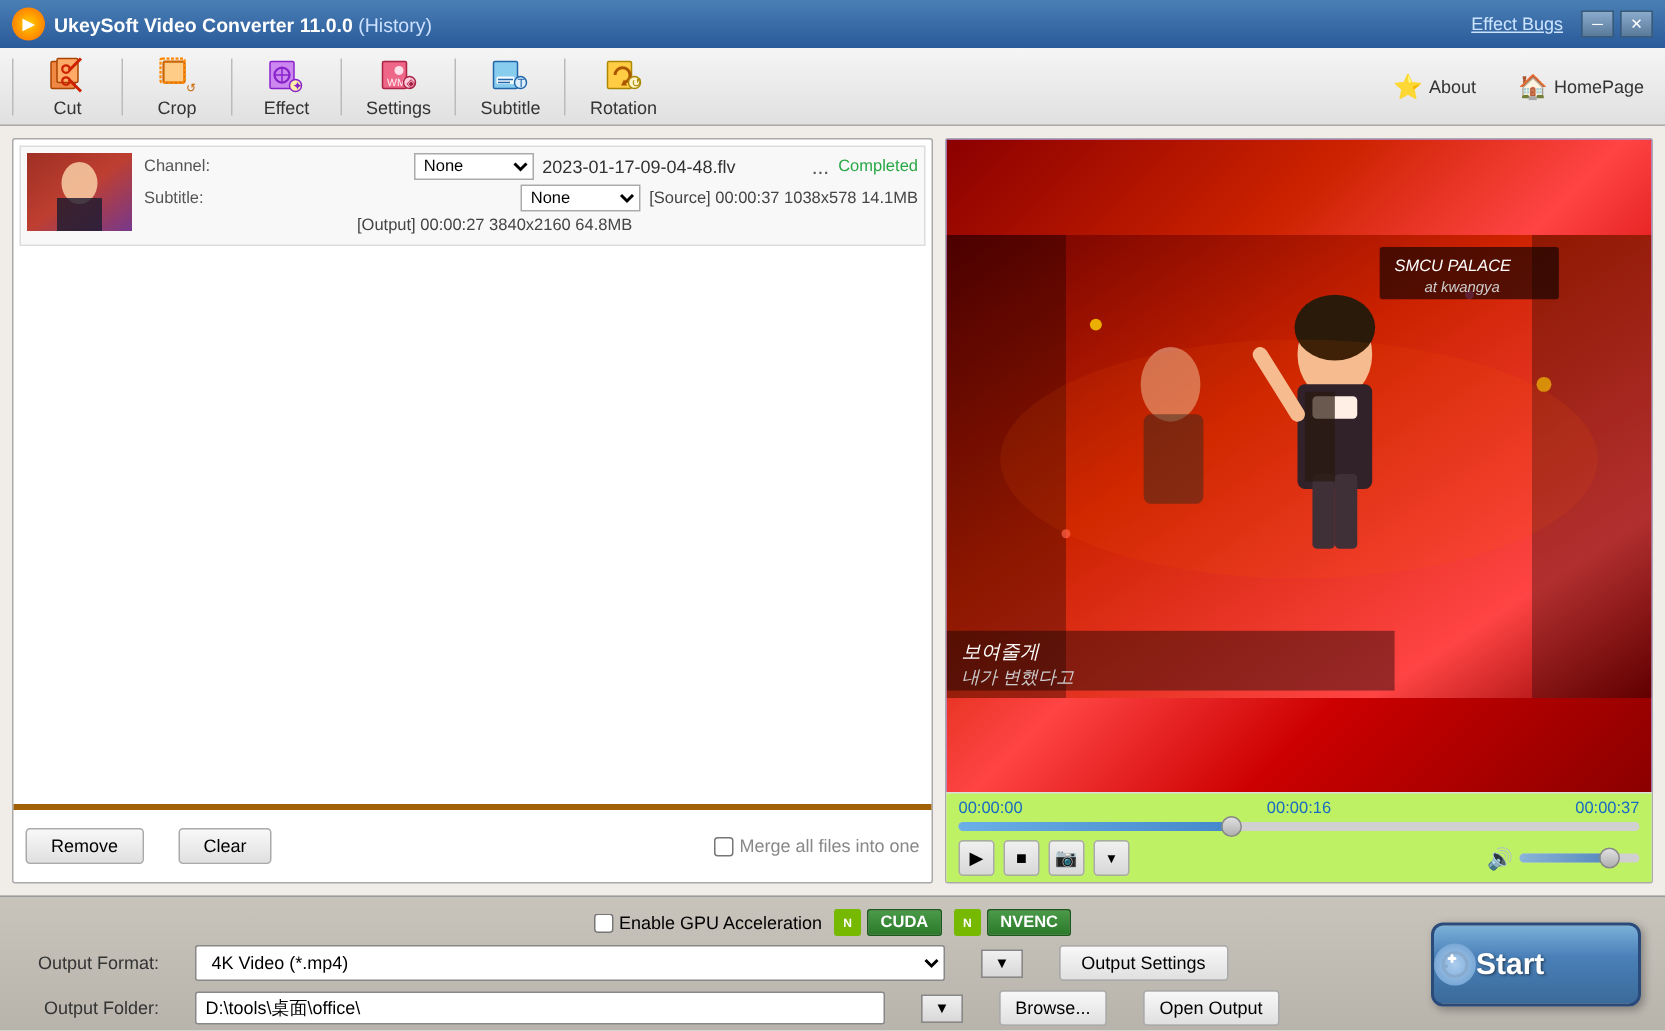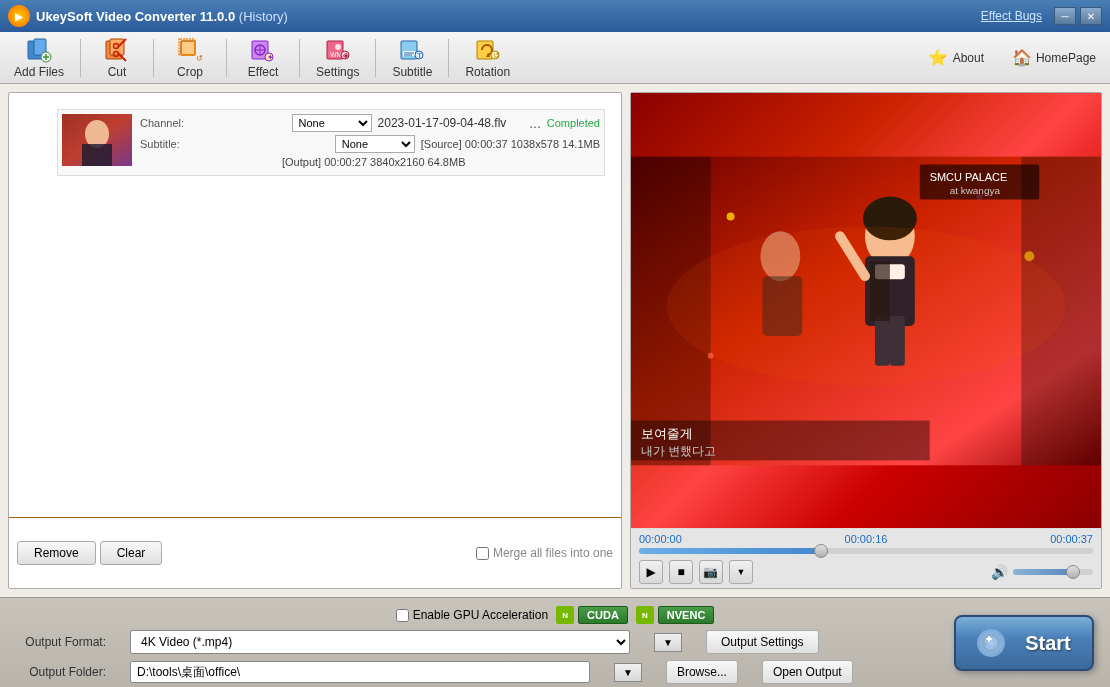--- a/index.html
+++ b/index.html
@@ -84,22 +84,21 @@
       flex: 1;
       background: white;
       border: 1px solid #aaa;
       border-radius: 2px;
       display: flex;
       flex-direction: column;
     }
     #file-list-area {
       flex: 1;
       overflow-y: auto;
-      padding: 16px;
-      margin-left: 32px;
+      padding: 4px;
     }
     .file-item {
       display: flex;
       align-items: flex-start;
       padding: 4px;
       border: 1px solid #ddd;
       background: #f8f8f8;
       gap: 8px;
     }
     .file-thumb {
@@ -120,25 +119,25 @@
       font-size: 11px; padding: 1px 2px;
       border: 1px solid #aaa; background: white;
       width: 80px;
     }
     .file-name { font-size: 12px; color: #333; flex: 1; }
     .file-menu { font-size: 14px; color: #555; cursor: pointer; }
     .file-status { font-size: 11px; color: #28a745; }
     .file-info { font-size: 11px; color: #444; }
 
     #file-panel-bottom {
-      border-top: 1px solid #a16207;
-      padding: 23px 8px;
+      border-top: 4px solid #a16207;
+      padding: 12px 8px;
       display: flex;
       align-items: center;
-      gap: 4px;
+      gap: 23px;
     }
     .btn-sm {
       padding: 4px 16px;
       background: linear-gradient(to bottom, #f8f8f8, #e0e0e0);
       border: 1px solid #aaa;
       border-radius: 3px;
       cursor: pointer;
       font-size: 12px;
     }
     .merge-check { display: flex; align-items: center; gap: 4px; margin-left: auto; color: #888; font-size: 12px; }
@@ -150,33 +149,34 @@
       border: 1px solid #aaa;
       border-radius: 2px;
       display: flex;
       flex-direction: column;
     }
     #preview-video {
       flex: 1;
       background: #8b5cf6;
       position: relative;
       overflow: hidden;
+      font-style: italic;
     }
     
     .video-scene {
       width: 100%; height: 100%;
       background: linear-gradient(135deg, #8B0000 0%, #cc2200 30%, #ff4444 50%, #cc0000 70%, #8B0000 100%);
       position: relative;
       display: flex; align-items: center; justify-content: center;
     }
 
     
     #playback-controls {
       padding: 4px 8px;
-      background: #e5e5e5;
+      background: #bef264;
       border-top: 1px solid #ddd;
     }
     .time-row {
       display: flex;
       justify-content: space-between;
       font-size: 11px;
       color: #1a6bc2;
       margin-bottom: 3px;
     }
     .seek-bar {
@@ -336,22 +336,22 @@
       position: absolute;
       right: 16px;
       bottom: 16px;
     }
     #start-btn {
       width: 140px; height: 56px;
       background: linear-gradient(to bottom, #7ab0d8 0%, #4a80b8 40%, #3a6a9a 100%);
       border: 2px solid #2a4a7a;
       border-radius: 8px;
       cursor: pointer;
-      display: flex; align-items: center; justify-content: center;
-      gap: 20px;
+      display: flex; align-items: center; 
+      gap: 0;
       box-shadow: 2px 2px 6px rgba(0,0,0,0.3);
     }
     .start-icon {
       width: 28px; height: 28px;
       background: radial-gradient(circle, #aaccee, #6699cc);
       border-radius: 50%;
       display: flex; align-items: center; justify-content: center;
       font-size: 14px; color: white;
     }
     .start-label { font-size: 20px; font-weight: bold; color: white; text-shadow: 1px 1px 2px rgba(0,0,0,0.5); }
@@ -375,32 +375,20 @@
     <span>(History)</span>
   </span>
   <span class="report-bugs">Effect Bugs</span>
   <div class="win-buttons">
     <div class="win-btn">─</div>
     <div class="win-btn">✕</div>
   </div>
 </div>
 
 <div id="toolbar">
-  <div class="tb-btn">
-    <div class="tb-icon icon-add">
-      <svg width="26" height="26" viewBox="0 0 26 26">
-        <rect x="2" y="4" width="16" height="18" rx="1" fill="#4488cc" stroke="#2266aa" stroke-width="1"></rect>
-        <rect x="8" y="2" width="12" height="16" rx="1" fill="#66aaee" stroke="#2266aa" stroke-width="1"></rect>
-        <circle cx="20" cy="20" r="5" fill="#e8f4e8" stroke="#448844" stroke-width="1"></circle>
-        <line x1="20" y1="17" x2="20" y2="23" stroke="#448844" stroke-width="1.5"></line>
-        <line x1="17" y1="20" x2="23" y2="20" stroke="#448844" stroke-width="1.5"></line>
-      </svg>
-    </div>
-    <span class="tb-label">Add Files</span>
-  </div>
   <div class="tb-sep"></div>
   <div class="tb-btn">
     <div class="tb-icon icon-cut">
       <svg width="26" height="26" viewBox="0 0 26 26">
         <rect x="2" y="4" width="16" height="18" rx="1" fill="#ee8844" stroke="#aa4400" stroke-width="1"></rect>
         <rect x="6" y="2" width="14" height="16" rx="1" fill="#ffaa66" stroke="#aa4400" stroke-width="1"></rect>
         <line x1="14" y1="10" x2="22" y2="2" stroke="#cc2200" stroke-width="2"></line>
         <line x1="14" y1="16" x2="22" y2="24" stroke="#cc2200" stroke-width="2"></line>
         <circle cx="12" cy="9" r="2.5" fill="none" stroke="#cc2200" stroke-width="1.5"></circle>
         <circle cx="12" cy="17" r="2.5" fill="none" stroke="#cc2200" stroke-width="1.5"></circle>

